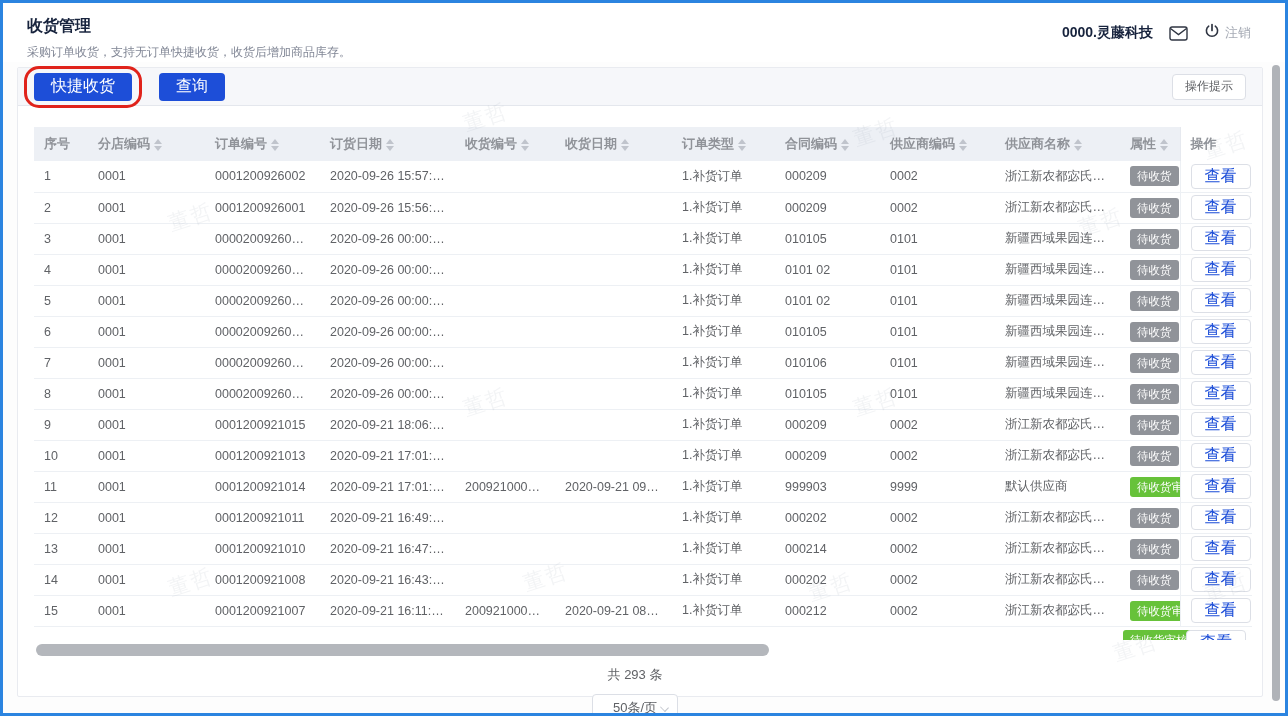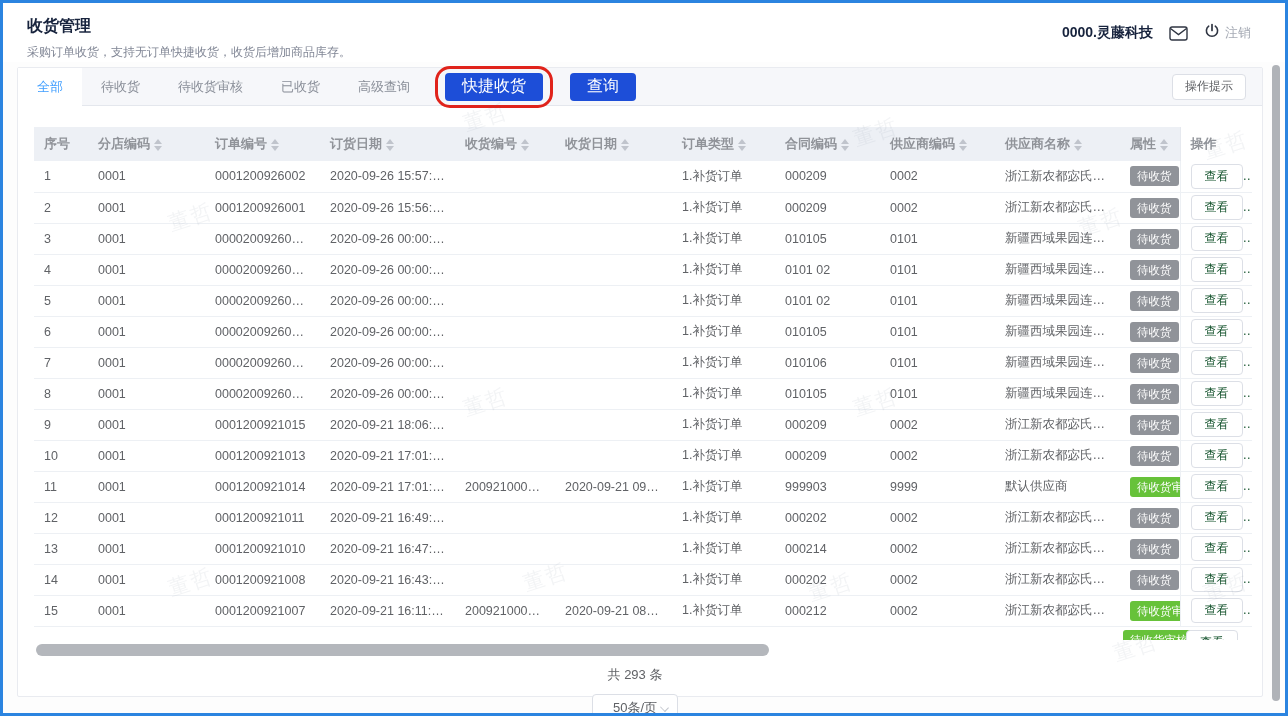--- a/index.html
+++ b/index.html
@@ -34,21 +34,21 @@
   table { width:100%; border-collapse:collapse; table-layout:fixed; }
   thead th { background:#edf0f5; height:34px; text-align:left; padding:0 10px; font-size:13px; font-weight:bold; color:#909399; white-space:nowrap; overflow:hidden; }
   thead th.fixed-col { background:#fff; border-left:1px solid #e6e9ef; }
   tbody td { height:31px; padding:0 10px; font-size:12.5px; color:#606266; border-bottom:1px solid #edf0f4; white-space:nowrap; overflow:hidden; text-overflow:ellipsis; background:#fff; }
   tbody td.op-cell { border-left:1px solid #edf0f4; text-align:left; }
   .caret { display:inline-flex; flex-direction:column; vertical-align:middle; margin-left:4px; gap:2px; cursor:pointer; }
   .caret i { width:0; height:0; border-left:4px solid transparent; border-right:4px solid transparent; }
   .caret .up { border-bottom:5px solid #c0c4cc; }
   .caret .dn { border-top:5px solid #c0c4cc; }
   .badge { display:inline-block; height:20px; line-height:20px; padding:0 7px; border-radius:3px; color:#fff; font-size:11.5px; }
-  .view-btn { height:25px; padding:0 13px; background:#fff; border:1px solid #dcdfe6; border-radius:4px; color:#14532d; font-size:12px; cursor:pointer; font-family:inherit; }
+  .view-btn { height:25px; padding:0 13px; background:#fff; border:1px solid #dcdfe6; border-radius:4px; color:#1d4ed8; font-size:16px; cursor:pointer; font-family:inherit; }
 
   .partial-row { position:relative; height:13px; overflow:hidden; background:#fff; }
   .partial-row .badge { position:absolute; left:1089px; top:3px; }
   .partial-row .view-btn { position:absolute; left:1152px; top:3px; }
 
   .hscroll { position:relative; height:12px; margin-top:4px; }
   .hscroll .thumb { position:absolute; left:2px; top:0; width:733px; height:12px; background:#b4b7bc; border-radius:6px; cursor:pointer; }
 
   
   .pagination { display:flex; align-items:center; justify-content:flex-end; gap:10px; margin:10px 10px 0 0; font-size:13px; color:#606266;flex-direction:column; }
@@ -90,27 +90,20 @@
             </svg>
         </span>
         <span>注销</span>
       </span>
     </div>
   </div>
 
   <div class="card">
 
     <div class="tabs-row">
-      <div style="display:flex;">
-          <div class="tab active">全部</div>
-          <div class="tab">待收货</div>
-          <div class="tab">待收货审核</div>
-          <div class="tab">已收货</div>
-          <div class="tab">高级查询</div>
-        </div>
       <div class="quick-wrap">
         <div class="red-ring"></div>
         <button class="btn-primary">快捷收货</button>
       </div>
       <button class="btn-primary query-btn">查询</button>
       <button class="tips-btn">操作提示</button>
     </div>
 
     <div class="table-zone">
       <table>

